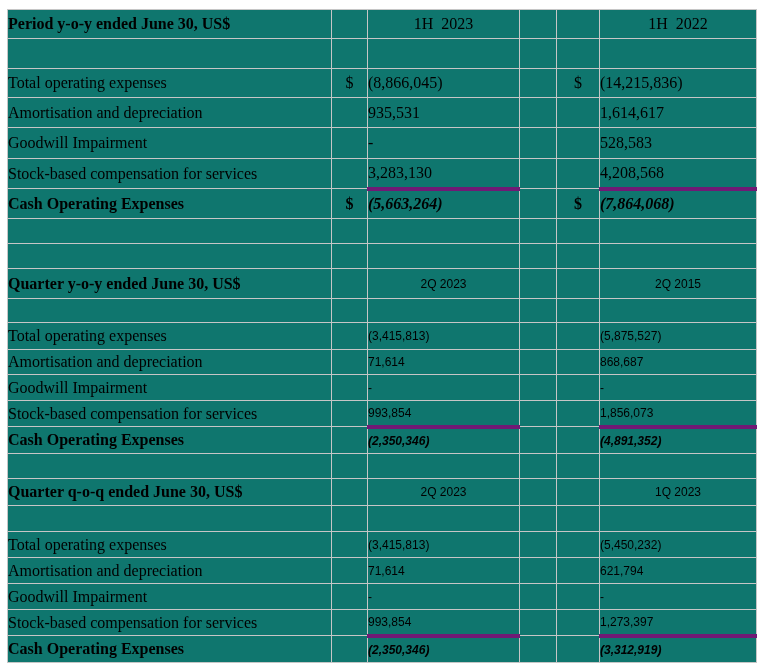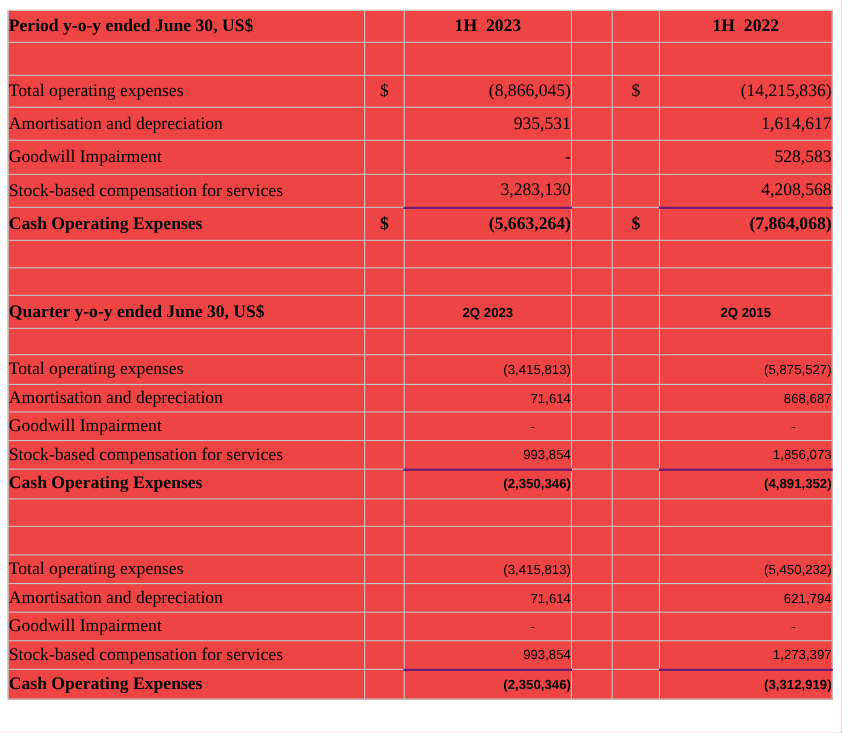--- a/index.html
+++ b/index.html
@@ -11,59 +11,59 @@
     overflow: hidden;
   }
   .sheet {
     position: absolute;
     left: 7px;
     top: 9px;
   }
   table.fin {
     border-collapse: collapse;
     table-layout: fixed;
-    background: #ef4444;
+    background: #0f766e;
     border: 1px solid #9d9d9d;
   }
   table.fin td {
     border: 1px solid #c6c6c6;
     overflow: hidden;
     white-space: nowrap;
     font-family: "Liberation Serif", serif;
     font-size: 16px;
     color: #000000;
     vertical-align: middle;
     padding: 0;
   }
   
   td.lbl { text-align: left; padding-left: 4px; padding-right: 2px; }
   td.cur { text-align: center; }
-  td.val { text-align: right; padding-right: 5px; }
+  td.val { text-align: left; padding-right: 5px; }
   td.gap {}
   
   tr.h24 { height: 24px; }
   tr.h25 { height: 25px; }
   tr.h26 { height: 26px; }
   tr.h27 { height: 27px; }
   tr.h29 { height: 29px; }
   tr.h30 { height: 30px; }
   tr.h31 { height: 31px; }
   
   tr.hdr td.ttl { font-weight: bold; }
-  td.chdr { text-align: center; font-weight: bold; padding-right: 0; }
+  td.chdr { text-align: center; font-weight: normal; padding-right: 0; }
   tr.s1 td.chdr { font-family: "Liberation Serif", serif; }
   
   tr.s23 td.val, tr.s23 td.chdr {
     font-family: "Liberation Sans", sans-serif;
     font-size: 12px;
   }
   tr.s23 td.dash { padding-right: 33px; }
   
   tr.cash td { font-weight: bold; }
-  tr.cash td.val { border-top: 2px solid #701a75; }
+  tr.cash td.val { border-top: 4px solid #701a75; font-style: italic; }
 </style>
 </head>
 <body>
 
 <div class="sheet">
   <table class="fin">
     <colgroup>
       <col style="width:324px">
       <col style="width:36px">
       <col style="width:152px">
@@ -206,20 +206,28 @@
 
     <tr class="h25">
       <td class="lbl"></td>
           <td class="cur"></td>
           <td class="val"></td>
           <td class="gap"></td>
           <td class="cur"></td>
           <td class="val"></td>
     </tr>
 
+    <tr class="hdr s23 h27">
+      <td class="lbl ttl">Quarter q-o-q ended June 30, US$</td>
+      <td class="cur"></td>
+      <td class="val chdr">2Q 2023</td>
+      <td class="gap"></td>
+      <td class="cur"></td>
+      <td class="val chdr">1Q 2023</td>
+    </tr>
     <tr class="h26">
       <td class="lbl"></td>
           <td class="cur"></td>
           <td class="val"></td>
           <td class="gap"></td>
           <td class="cur"></td>
           <td class="val"></td>
     </tr>
     <tr class="s23 h26">
       <td class="lbl">Total operating expenses</td>

